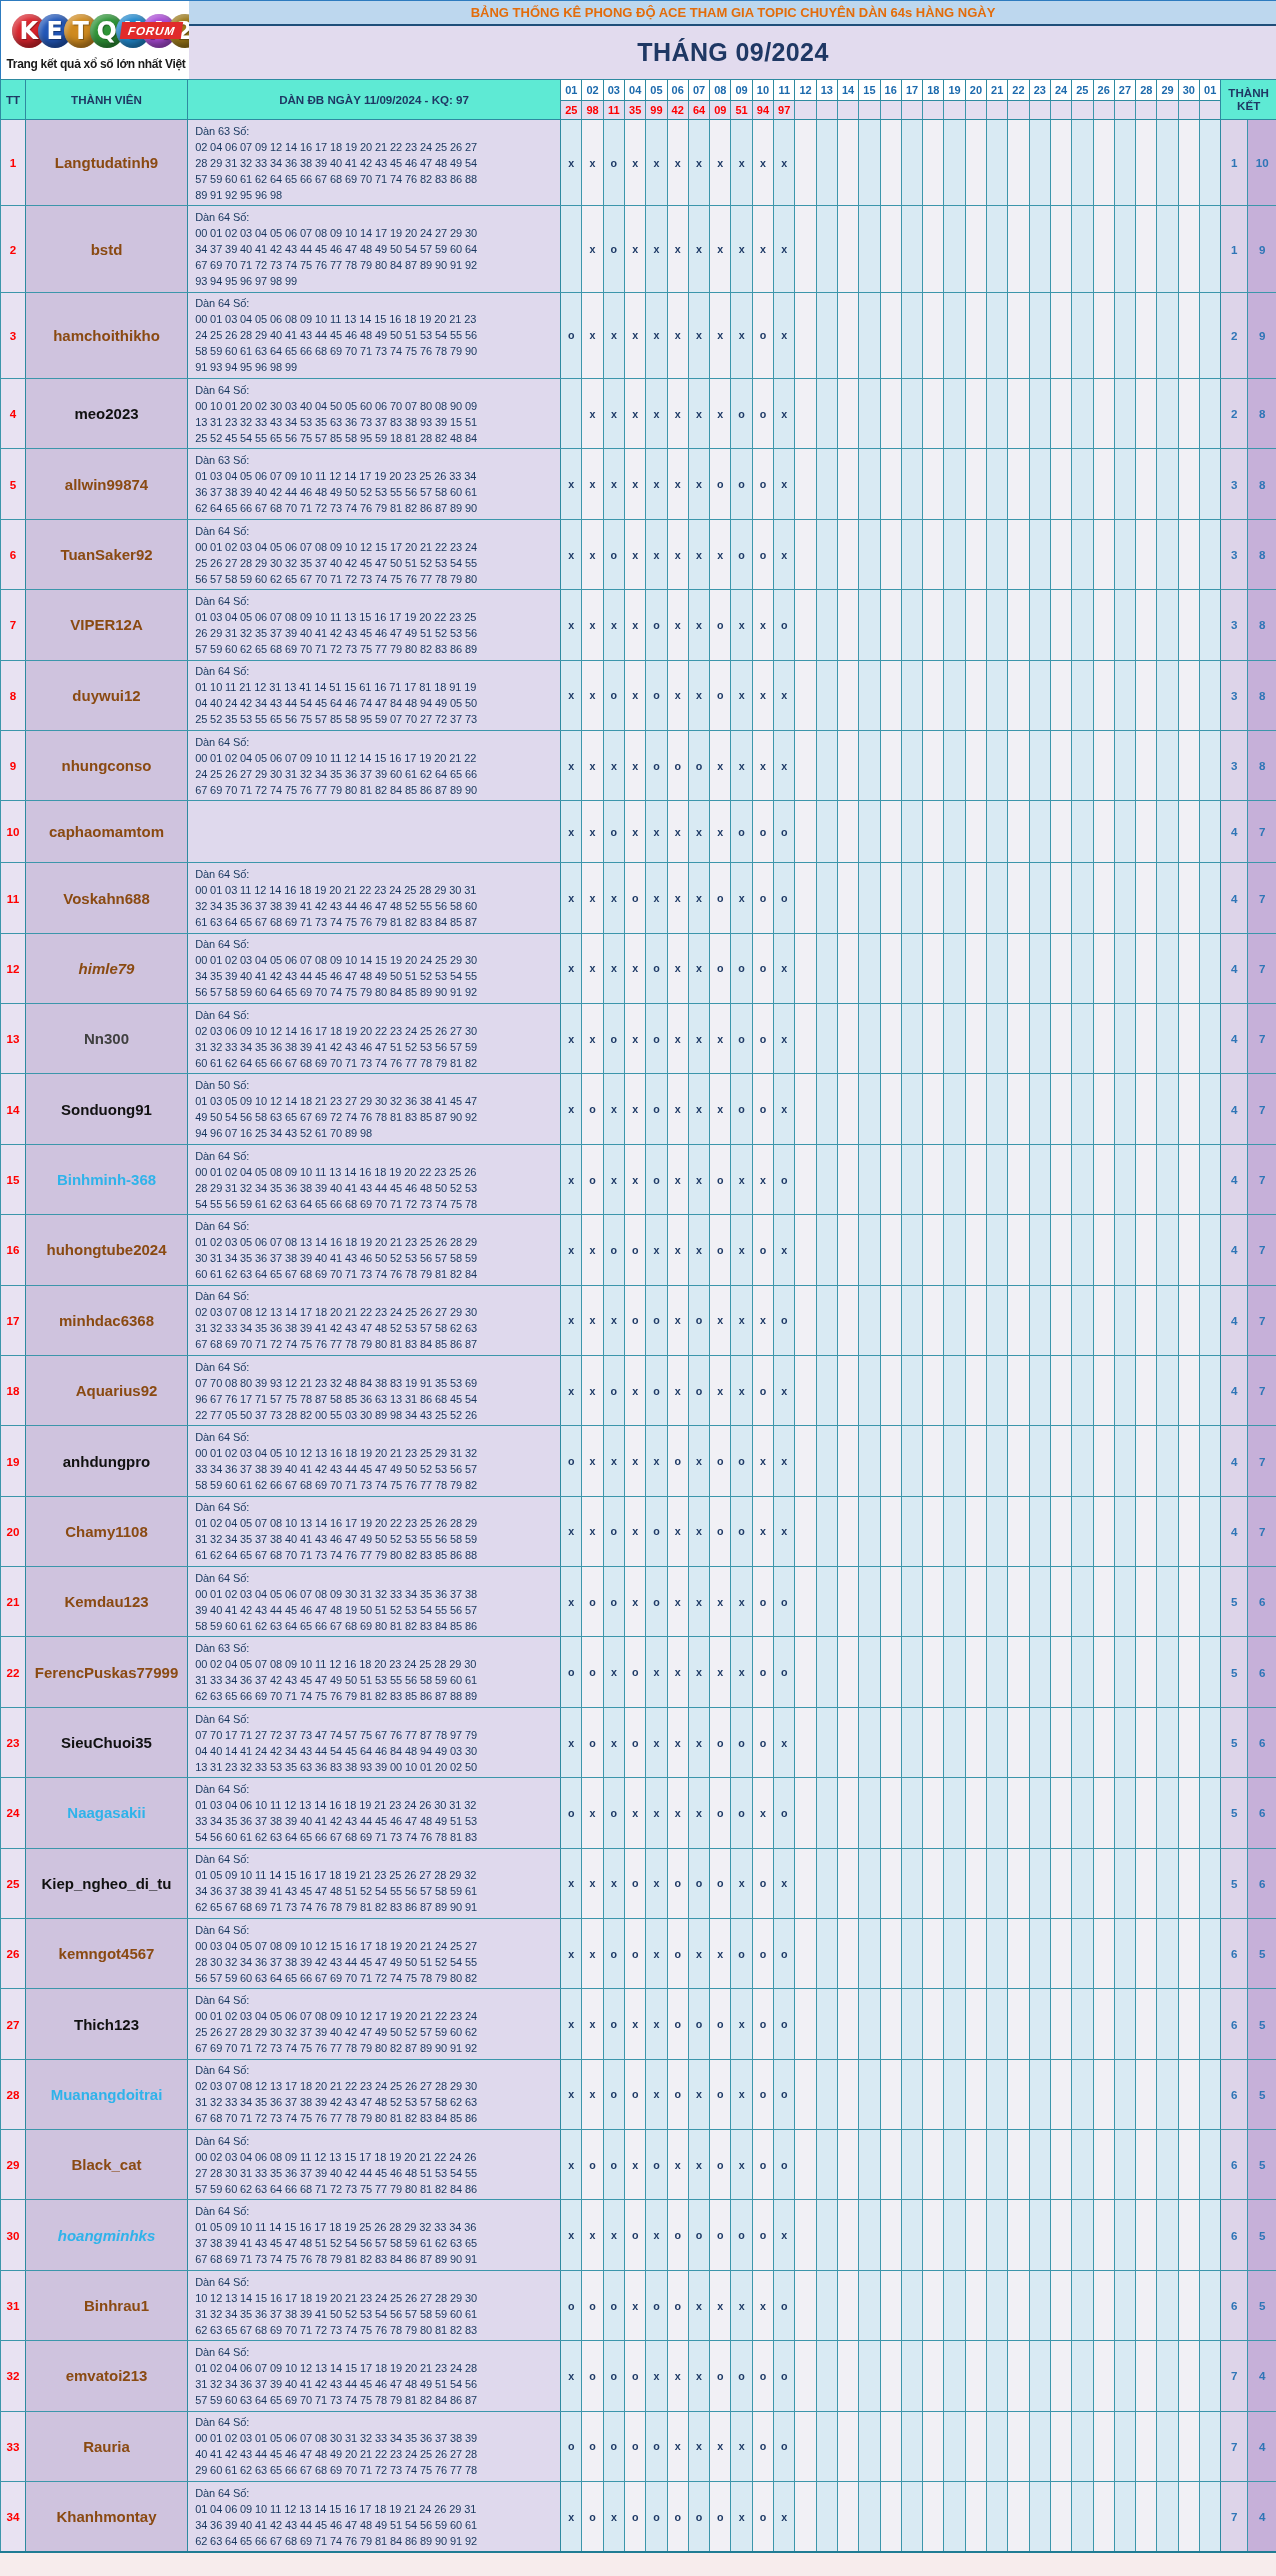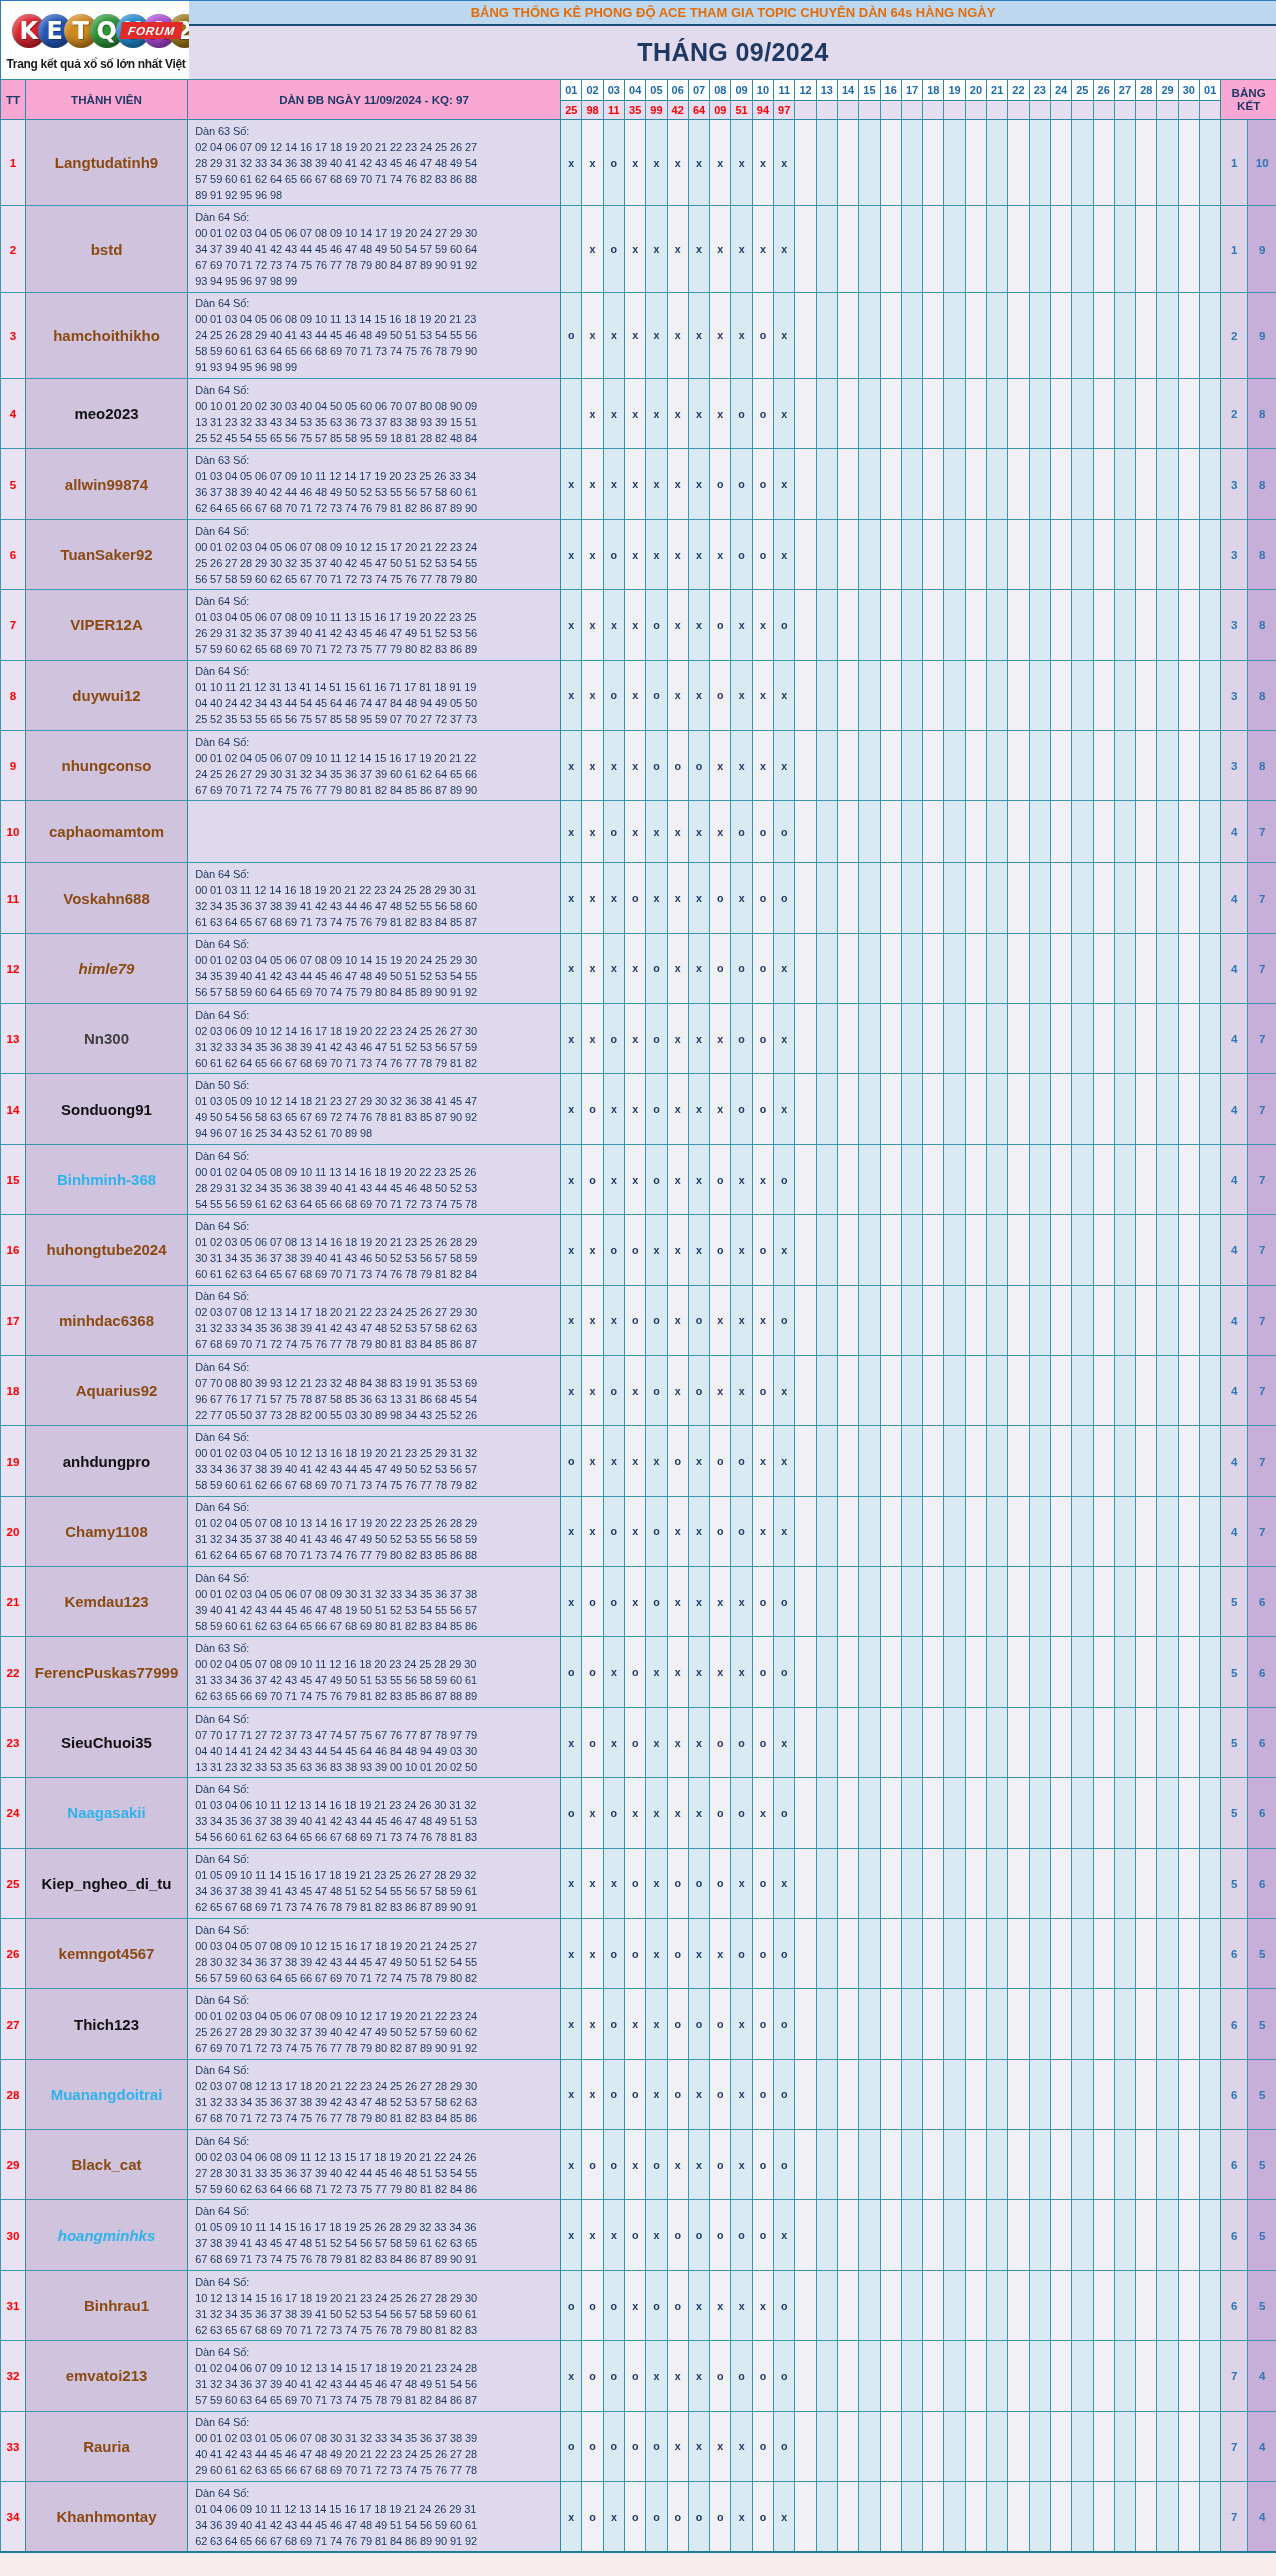--- a/index.html
+++ b/index.html
@@ -48,21 +48,21 @@
   .month {
     flex: 1; background: #e2dbee; color: #1f3864;
     font-weight: bold; font-size: 25px; letter-spacing: 0.4px;
     display: flex; align-items: center; justify-content: center;
   }
 
   
   table { border-collapse: collapse; table-layout: fixed; width: 1277px; background: #e4def0; }
   th, td { border: 0.9px solid #3c96ab; overflow: hidden; }
   thead th {
-    background: #f9a8d4; color: #1f3864; font-weight: bold; font-size: 11.6px;
+    background: #5eead4; color: #1f3864; font-weight: bold; font-size: 11.6px;
     border: 1.8px solid #2e8aa0; text-align: center;
   }
   thead th.day-h {
     background: #ffffff; color: #1c6aad; font-size: 11px;
     border: 1.8px solid #2e8aa0; height: 21.3px; padding: 0;
   }
   thead td.day-r {
     background: #e4def0; color: #ff0000; font-weight: bold; font-size: 11px;
     text-align: center; height: 18.7px; border-bottom: 1.8px solid #2e8aa0;
   }
@@ -192,21 +192,21 @@
           <th class="day-h">22</th>
           <th class="day-h">23</th>
           <th class="day-h">24</th>
           <th class="day-h">25</th>
           <th class="day-h">26</th>
           <th class="day-h">27</th>
           <th class="day-h">28</th>
           <th class="day-h">29</th>
           <th class="day-h">30</th>
           <th class="day-h">01</th>
-          <th rowspan="2" colspan="2">BẢNG KẾT</th>
+          <th rowspan="2" colspan="2">THÀNH KẾT</th>
         </tr>
         <tr>
           <td class="day-r">25</td>
           <td class="day-r">98</td>
           <td class="day-r">11</td>
           <td class="day-r">35</td>
           <td class="day-r">99</td>
           <td class="day-r">42</td>
           <td class="day-r">64</td>
           <td class="day-r">09</td>

